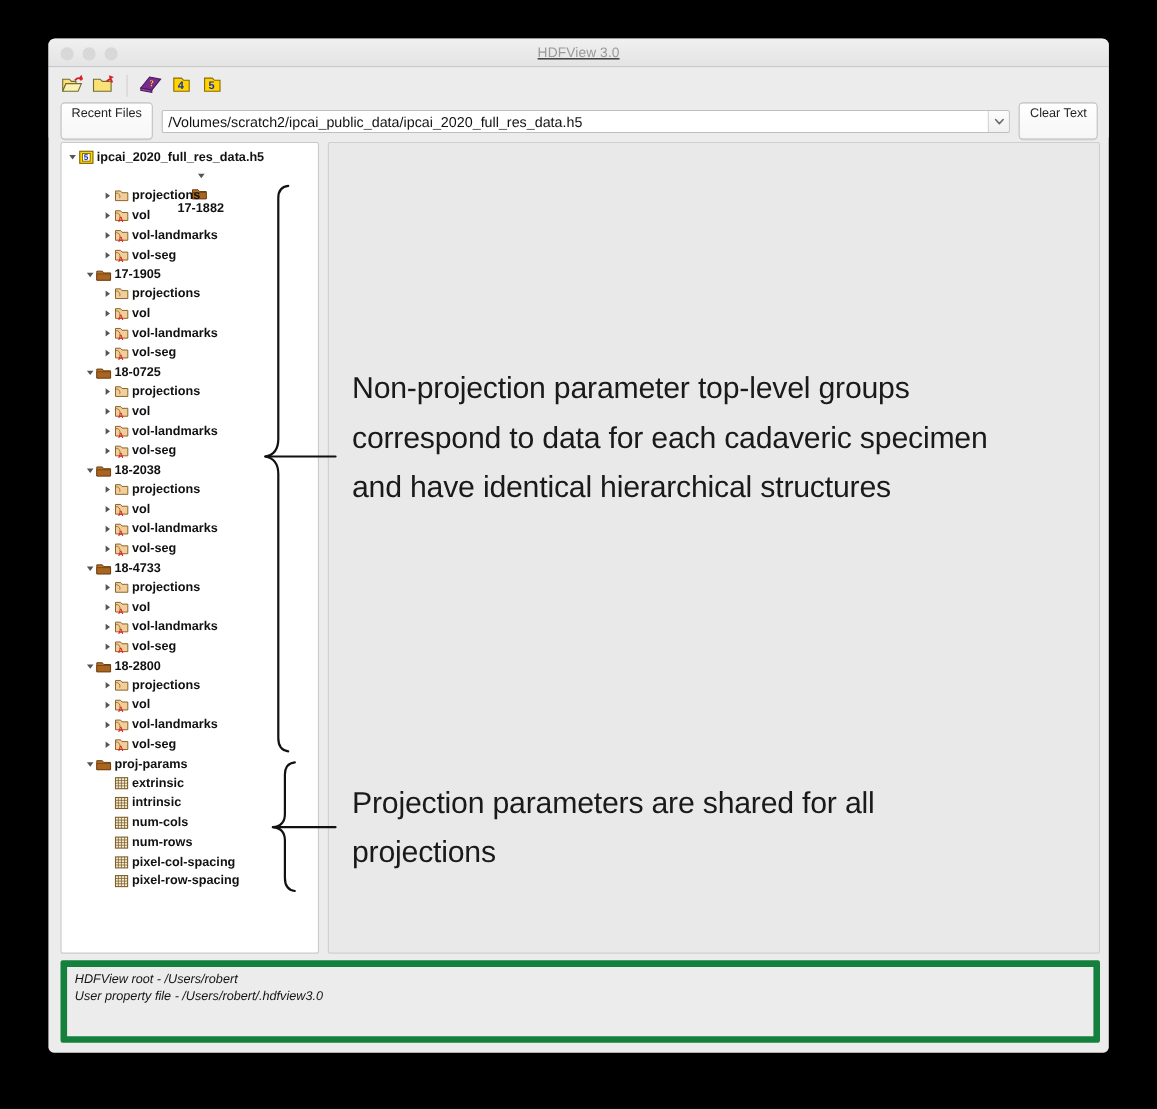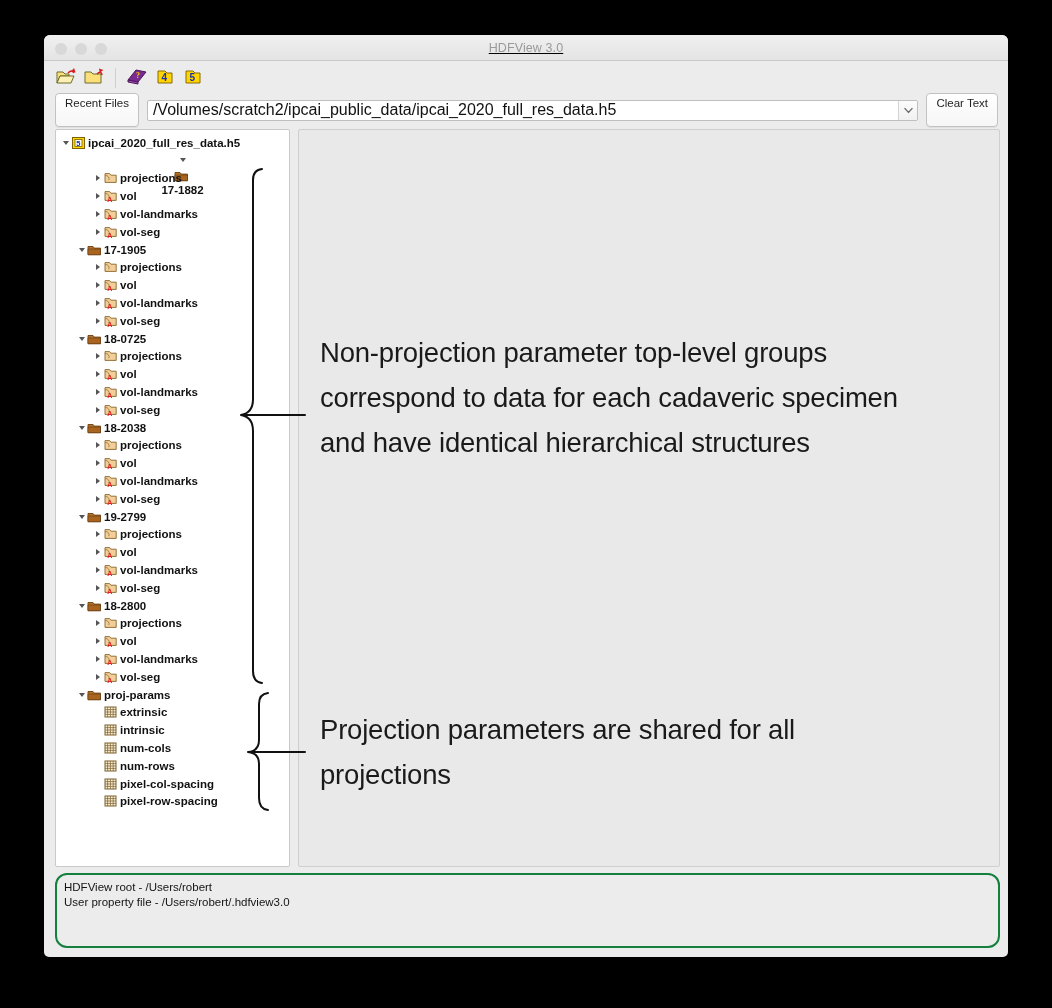--- a/index.html
+++ b/index.html
@@ -100,21 +100,21 @@
     height: 21px;
     background: #ffffff;
     border: 1px solid #bfbfbf;
     border-radius: 2px;
     display: flex;
     align-items: center;
     position: relative;
     overflow: hidden;
   }
   #path-value {
-    font-size: 16px;
+    font-size: 13px;
     color: #111;
     padding-left: 5px;
     white-space: nowrap;
     overflow: hidden;
   }
   #path-arrow {
     position: absolute;
     right: 0; top: 0;
     width: 19px; height: 100%;
     background: linear-gradient(#fcfcfc, #f1f1f1);
@@ -203,26 +203,27 @@
   #anno-2 { left: 320px; top: 707px; width: 610px; }
 
   
   #statusbar-wrap {
     flex: 0 0 auto;
     padding: 6px 8px 9px 11px;
   }
   #statusbar {
     height: 75px;
     background: #ececec;
-    border: 2px solid #15803d;
-    border-radius: 12px;
+    border: 6px solid #15803d;
+    border-radius: 2px;
     padding: 5px 7px;
     font-size: 11.5px;
     color: #141414;
     line-height: 15px;
+    font-style: italic;
   }
 </style>
 </head>
 <body>
 
 <div id="app-window">
 
   <div id="titlebar">
     <div class="traffic" id="dot-close"></div>
     <div class="traffic" id="dot-min"></div>
@@ -567,21 +568,21 @@
             <span class="twist">
               <span class="tri open"></span>
             </span>
             <span class="ticon">
               <svg width="15" height="14" viewBox="0 0 15 14">
            <path d="M1 3.5 h5 l1.3 1.6 h6.2 v6.6 H1 Z" fill="#b5732a" stroke="#6b3f12" stroke-width=".9"></path>
            <path d="M1.4 5.6 h12.2 v5.9 H1.4 Z" fill="#c9accc" opacity="0"></path>
            <path d="M1 6 h12.5 v5.7 H1 Z" fill="#a9641f" stroke="#6b3f12" stroke-width=".7"></path>
          </svg>
             </span>
-            <span class="tlabel">19-2799</span>
+            <span class="tlabel">18-4733</span>
           </div>
           <div class="trow" style="padding-left: 32px;">
             <span class="twist">
               <span class="tri"></span>
             </span>
             <span class="ticon">
               <svg width="15" height="14" viewBox="0 0 15 14">
            <path d="M2 2.6 h4.6 l1.3 1.6 h5.3 v7.2 H2 Z" fill="#f2cf9a" stroke="#8a6428" stroke-width=".9"></path>
            <path d="M2.2 4.6 q2 -0.4 3.2 1.2 q1.2 1.6 0.4 3.4" fill="none" stroke="#8a6428" stroke-width=".7"></path>
          </svg>

